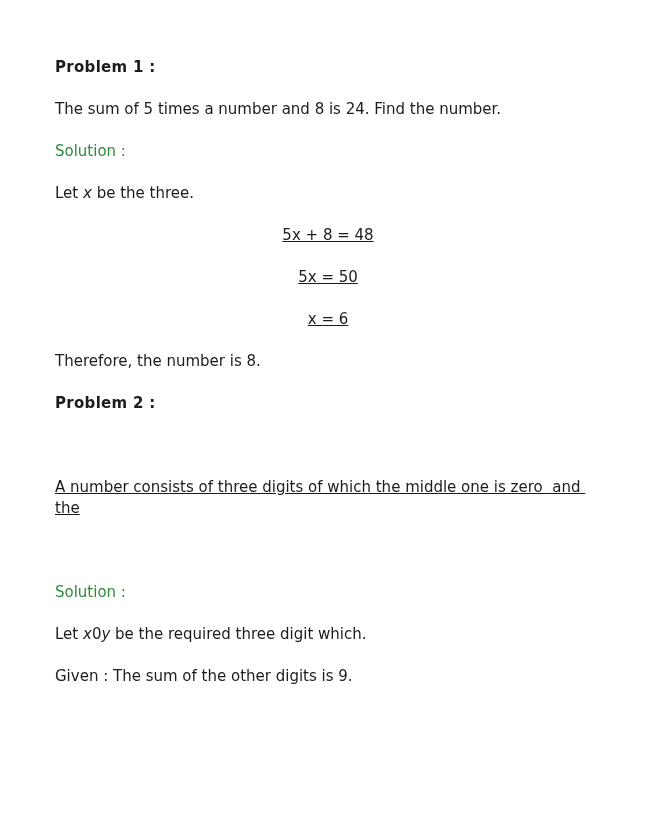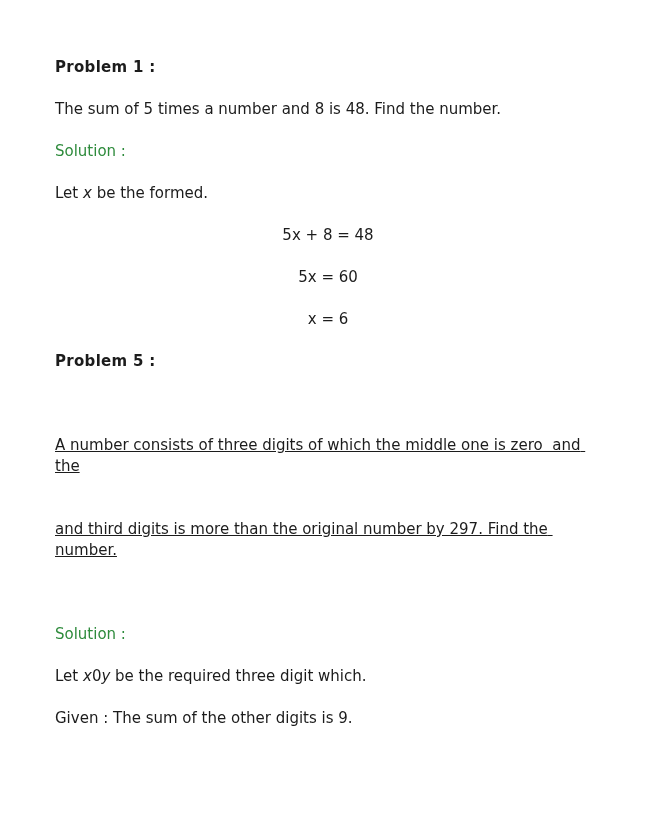--- a/index.html
+++ b/index.html
@@ -24,48 +24,49 @@
   }
   .heading {
     font-weight: bold;
     letter-spacing: 0.3px;
   }
   .solution {
     color: var(--solution-color, #2e8b3c);
   }
   .equation {
     text-align: center;
+    text-decoration: underline;
   }
   .var { font-style: italic; }
   .qline { white-space: pre-wrap; text-decoration: underline; }
 </style>
 </head>
 <body>
 
 <div class="page">
   <div class="content">
 
     <div class="block heading">Problem 1 :</div>
 
-    <div class="block">The sum of 5 times a number and 8 is 48. Find the number.</div>
+    <div class="block">The sum of 5 times a number and 8 is 24. Find the number.</div>
 
     <div class="block solution">Solution :</div>
 
-    <div class="block"><span>Let </span><span class="var">x</span><span> be the formed.</span></div>
+    <div class="block"><span>Let </span><span class="var">x</span><span> be the three.</span></div>
 
     <div class="block equation">5x + 8 = 48</div>
-    <div class="block equation">5x = 60</div>
+    <div class="block equation">5x = 50</div>
     <div class="block equation">x = 6</div>
 
+    <div class="block">Therefore, the number is 8.</div>
 
-    <div class="block heading">Problem 5 :</div>
+    <div class="block heading">Problem 2 :</div>
 
     <div class="block">
       <div class="qline">A number consists of three digits of which the middle one is zero  and the</div>
-      <div class="qline">and third digits is more than the original number by 297. Find the number.</div>
     </div>
 
     <div class="block solution">Solution :</div>
 
     <div class="block"><span>Let </span><span class="var">x</span><span>0</span><span class="var">y</span><span> be the required three digit which.</span></div>
 
     <div class="block">Given : The sum of the other digits is 9.</div>
 
   </div>
 </div>

